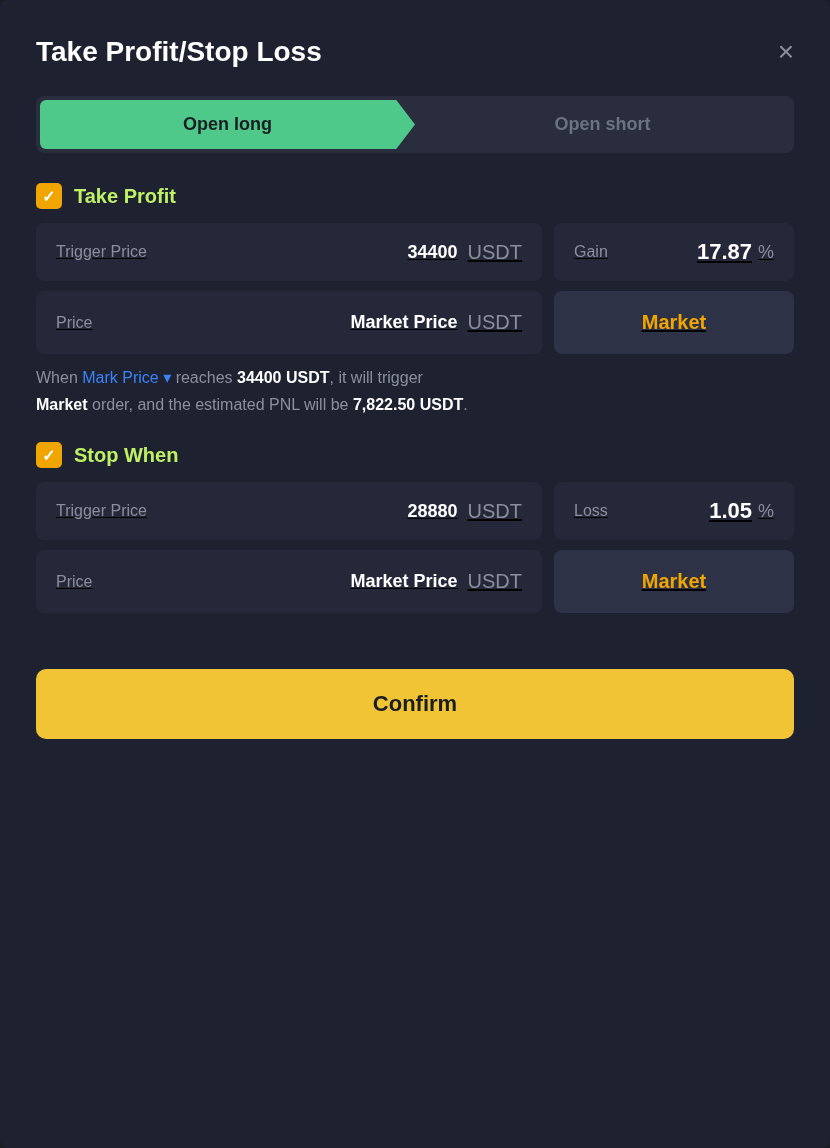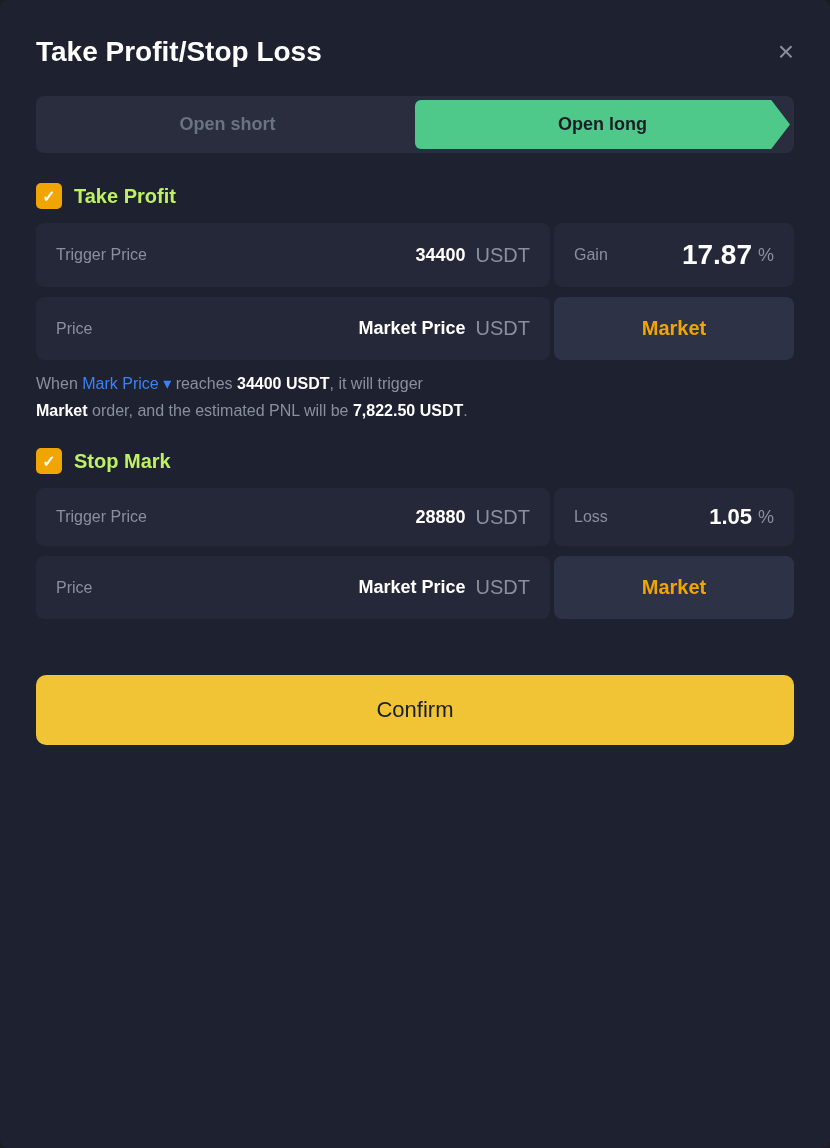--- a/index.html
+++ b/index.html
@@ -89,22 +89,23 @@
       font-size: 16px;
       font-weight: 900;
     }
     .section-title {
       color: #bef264;
       font-size: 20px;
       font-weight: 600;
     }
     .field-row {
       display: flex;
-      gap: 4px;
+      gap: 12px;
       margin-bottom: 10px;
+      text-decoration: underline;
     }
     .field-box {
       background: #252838;
       border-radius: 8px;
       padding: 16px 20px;
       display: flex;
       align-items: center;
       justify-content: space-between;
     }
     .field-box-main {
@@ -122,21 +123,21 @@
       font-size: 18px;
       font-weight: 600;
     }
     .field-unit {
       color: #8a8f9e;
       font-size: 20px;
       margin-left: 6px;
     }
     .field-gain-value {
       color: #ffffff;
-      font-size: 28px;
+      font-size: 22px;
       font-weight: 700;
     }
     .field-right {
       display: flex;
       align-items: center;
       gap: 4px;
     }
     .market-btn {
       background: #2e3246;
       border: none;
@@ -168,21 +169,21 @@
       font-weight: 700;
     }
     .confirm-btn {
       width: 100%;
       padding: 22px 0;
       background: #f0c435;
       border: none;
       border-radius: 10px;
       color: #1a1d24;
       font-size: 22px;
-      font-weight: 400;
+      font-weight: 700;
       cursor: pointer;
       margin-top: 32px;
     }
     .percent-sign {
       color: #8a8f9e;
       font-size: 18px;
       margin-left: 2px;
     }
     .loss-value {
       color: #ffffff;
@@ -200,22 +201,22 @@
 <div class="modal">
 
   
   <div class="modal-header">
     <h2 class="modal-title">Take Profit/Stop Loss</h2>
     <button class="close-btn">×</button>
   </div>
 
   
   <div class="tab-bar">
+    <button class="tab tab-active">Open long</button>
     <button class="tab tab-inactive">Open short</button>
-    <button class="tab tab-active">Open long</button>
   </div>
 
   
   <div class="section">
     <div class="section-label">
       <div class="checkbox">
         <span class="checkbox-check">✓</span>
       </div>
       <span class="section-title">Take Profit</span>
     </div>
@@ -256,21 +257,21 @@
       <span> order, and the estimated PNL will be <span class="highlight-val">7,822.50 USDT</span>.</span>
     </div>
   </div>
 
   
   <div class="section">
     <div class="section-label">
       <div class="checkbox">
         <span class="checkbox-check">✓</span>
       </div>
-      <span class="section-title">Stop Mark</span>
+      <span class="section-title">Stop When</span>
     </div>
 
     <div class="field-row">
       <div class="field-box field-box-main">
         <span class="field-label">Trigger Price</span>
         <div class="field-right">
           <span class="field-value">28880</span>
           <span class="field-unit">USDT</span>
         </div>
       </div>

